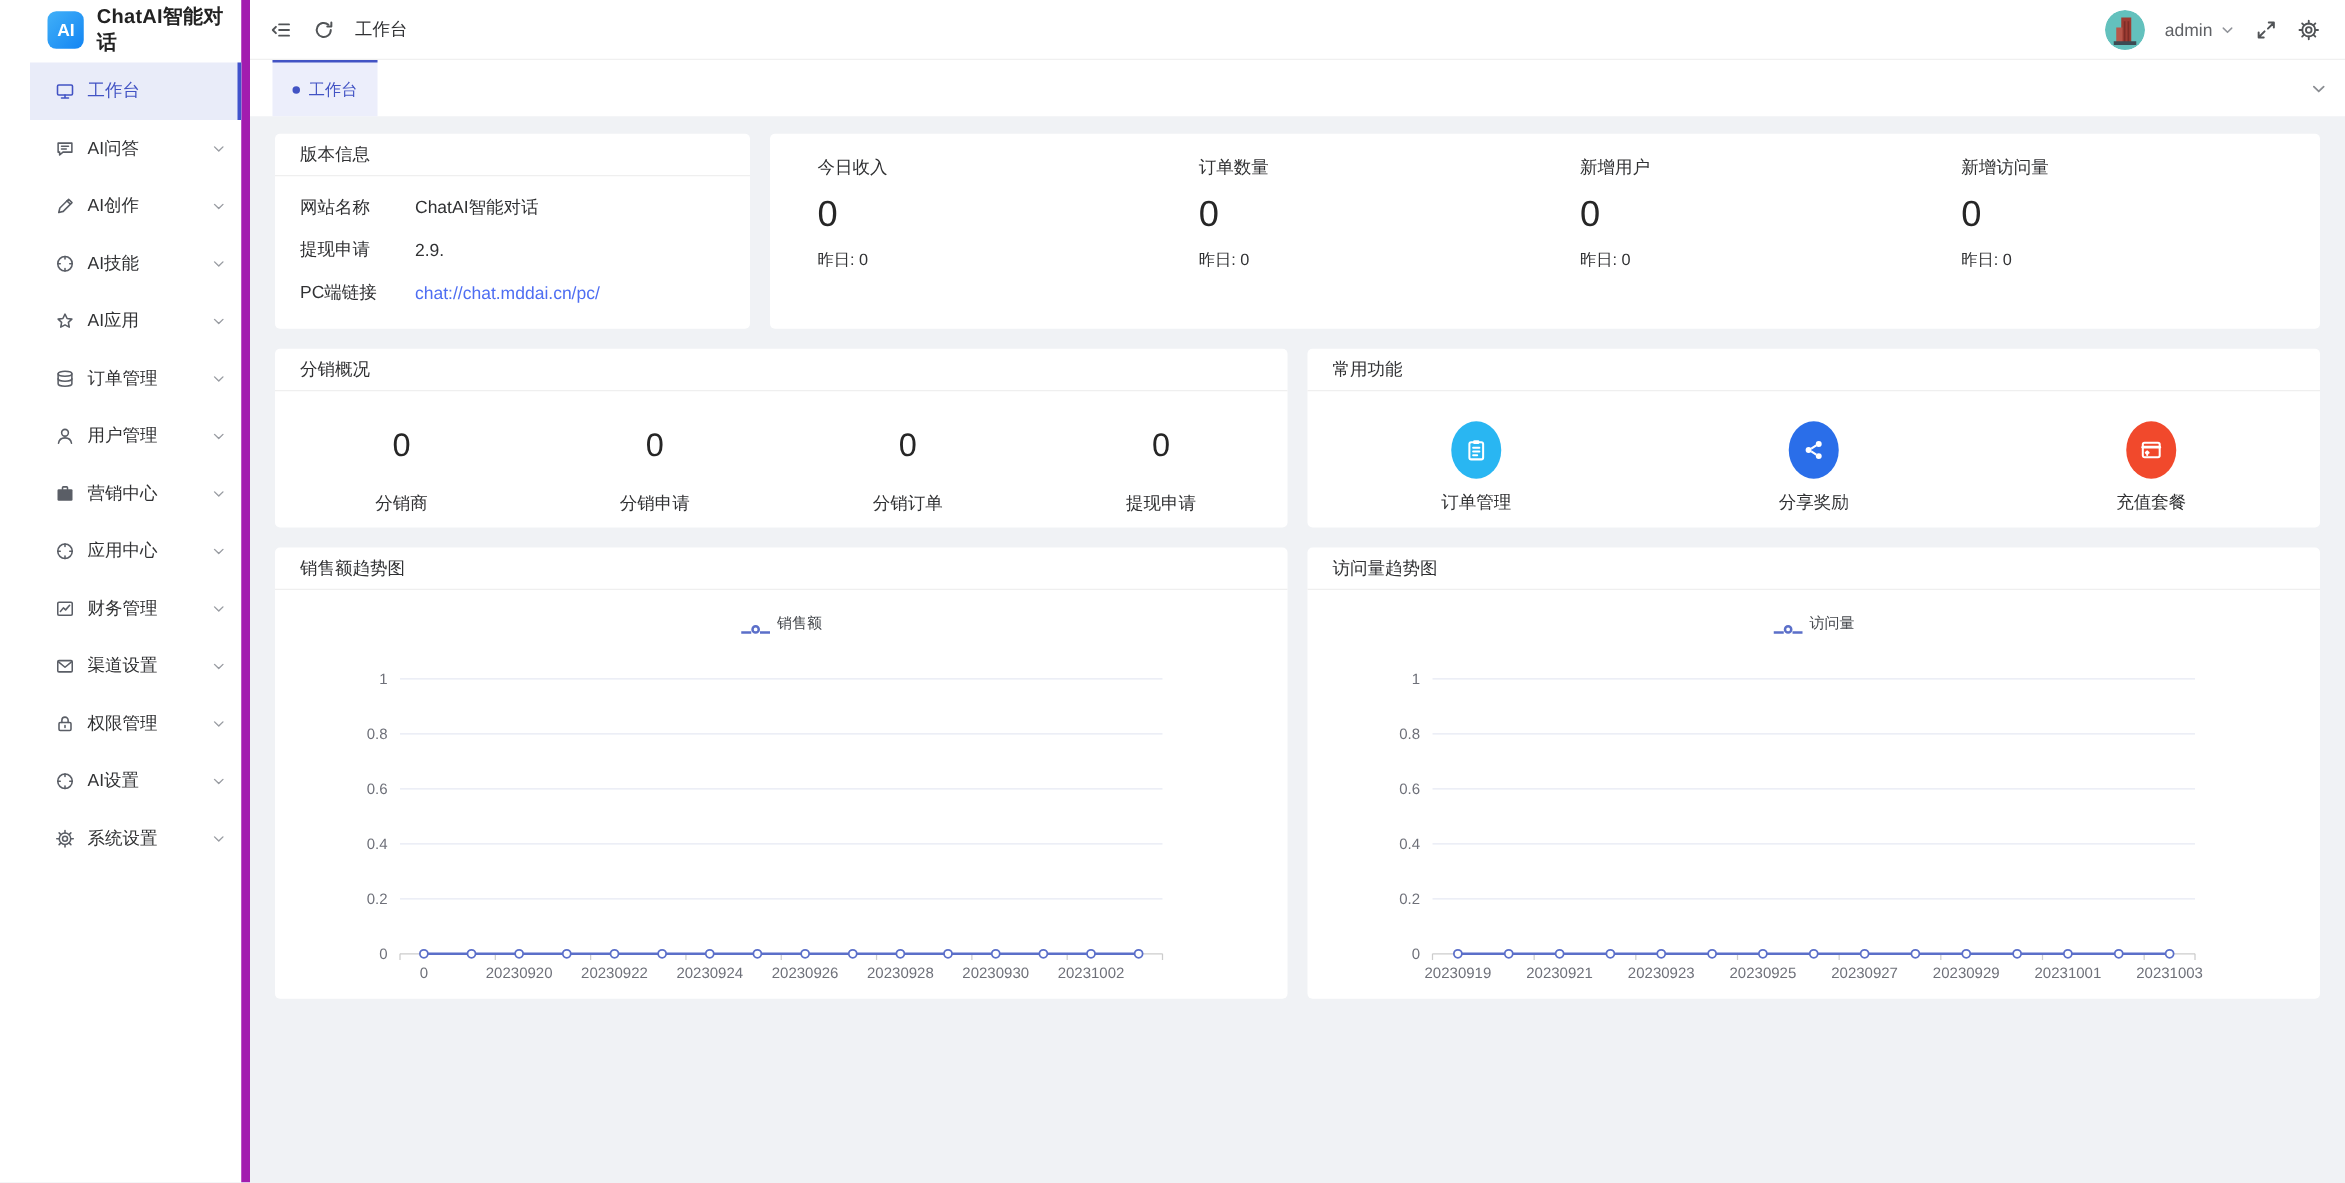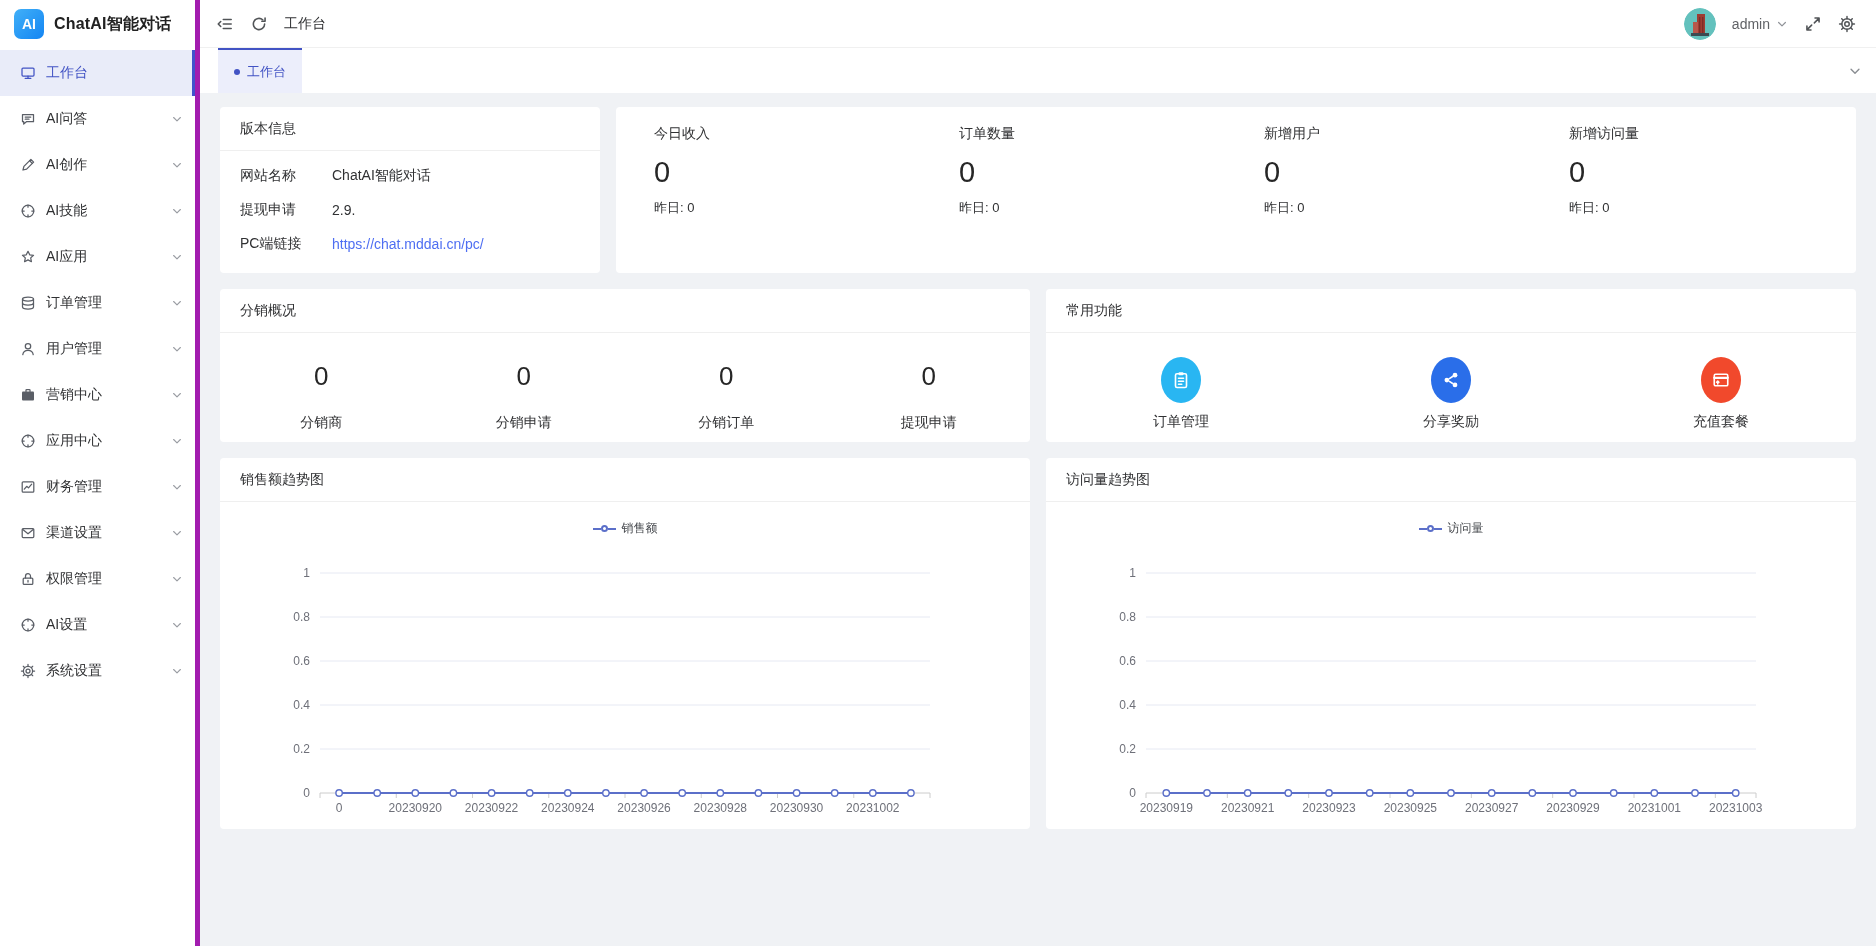--- a/index.html
+++ b/index.html
@@ -1,21 +1,21 @@
 <!DOCTYPE html>
 <html><head>
 <meta charset="utf-8">
 <style>
   * { margin:0; padding:0; box-sizing:border-box; }
   html,body { width:1876px; height:946px; overflow:hidden; }
   body { font-family:"Liberation Sans","DejaVu Sans",sans-serif; background:#f0f2f5; color:#303133; }
   .app { display:flex; width:1876px; height:946px; }
 
   
-  .sidebar { width:200px; min-width:200px; background:#fff; border-right:5px solid #a21caf; height:100%; }
+  .sidebar { width:200px; min-width:200px; background:#fff; border-right:7px solid #a21caf; height:100%;padding-left:24px; }
   .logo-row { height:48px; display:flex; align-items:center; padding-left:14px; gap:10px; }
   .logo-badge { width:30px; height:30px; border-radius:7px; background:linear-gradient(135deg,#41b0f8,#1385f3);
     color:#fff; font-size:14px; font-weight:bold; display:flex; align-items:center; justify-content:center; }
   .logo-title { font-size:16px; font-weight:600; color:#222; letter-spacing:.2px; }
   .side-menu { padding-top:2px; }
   .side-item { position:relative; height:46px; display:flex; align-items:center; padding-left:20px; cursor:pointer; color:#303133; }
   .side-item .sicon { width:16px; height:16px; margin-right:10px; color:#5a5e66; display:flex; }
   .side-item .slabel { font-size:14px; }
   .side-item .chev { position:absolute; right:12px; color:#9a9da3; display:flex; }
   .side-item.active { background:#e9ecf9; color:#4253c4; }
@@ -42,21 +42,21 @@
   .tab-dot { width:6px; height:6px; border-radius:50%; background:#4253c4; }
   .tabbar-chev { position:absolute; right:14px; top:0; bottom:0; display:flex; align-items:center; color:#8a8d92; cursor:pointer; }
   .tabbar-chev svg { width:14px; height:14px; }
 
   
   .content { flex:1; padding:14px 20px 20px; overflow:hidden; }
   .row { display:grid; gap:16px; margin-bottom:16px; }
   .row1 { grid-template-columns:380px 1fr; }
   .row2, .row3 { grid-template-columns:1fr 1fr; }
   .card { background:#fff; border-radius:4px; }
-  .card-head { height:44px; display:flex; align-items:center; padding:0 20px; border-bottom:1px solid #efefef; }
+  .card-head { height:34px; display:flex; align-items:center; padding:0 20px; border-bottom:1px solid #efefef; }
   .card-title { font-size:14px; color:#303133; }
   .card-sub { font-size:13px; color:#9a9da3; margin-left:26px; }
   .card-body { padding:16px 20px; }
 
   
   .v-row { display:flex; font-size:14px; margin-bottom:16px; align-items:center; }
   .v-row:last-child { margin-bottom:4px; }
   .v-label { width:92px; color:#303133; }
   .v-value { color:#303133; }
   a.v-link { color:#4e6ef2; text-decoration:none; cursor:pointer; }
@@ -76,21 +76,21 @@
 
   
   .quick-row { display:flex; padding:24px 0 10px; }
   .quick { flex:1; display:flex; flex-direction:column; align-items:center; cursor:pointer; }
   .quick-badge { width:40px; height:46px; border-radius:50%; display:flex; align-items:center; justify-content:center; }
   .quick-badge svg { width:20px; height:20px; }
   .quick-label { font-size:14px; color:#303133; margin-top:10px; }
 
   
   .chart-card .card-body { padding:0 0 8px; }
-  .chart-legend { display:flex; align-items:center; justify-content:center; margin-top:18px; gap:0; }
+  .chart-legend { display:flex; align-items:flex-end; justify-content:center; margin-top:18px; gap:0; }
   .legend-line { width:8px; height:2px; background:#5b6fc9; }
   .legend-circle { width:7px; height:7px; border:2px solid #5b6fc9; border-radius:50%; background:#fff; }
   .legend-label { font-size:12px; color:#45484d; margin-left:6px; }
   .chart-svg-wrap { margin-top:6px; }
   .chart-svg-wrap svg { display:block; width:100%; }
 </style>
 </head>
 <body>
 
 <div class="app">
@@ -371,21 +371,21 @@
               <div class="v-row">
                 <span class="v-label">网站名称</span>
                 <span class="v-value">ChatAI智能对话</span>
               </div>
               <div class="v-row">
                 <span class="v-label">提现申请</span>
                 <span class="v-value">2.9.</span>
               </div>
               <div class="v-row">
                 <span class="v-label">PC端链接</span>
-                <a class="v-link">https://chat.mddai.cn/pc/</a>
+                <a class="v-link">chat://chat.mddai.cn/pc/</a>
               </div>
             </div>
         </div>
 
         <div class="card">
           <div class="stats-row">
               <div class="stat">
                 <div class="stat-label">今日收入</div>
     <div class="stat-value">0</div>
     <div class="stat-sub">昨日: 0</div>

